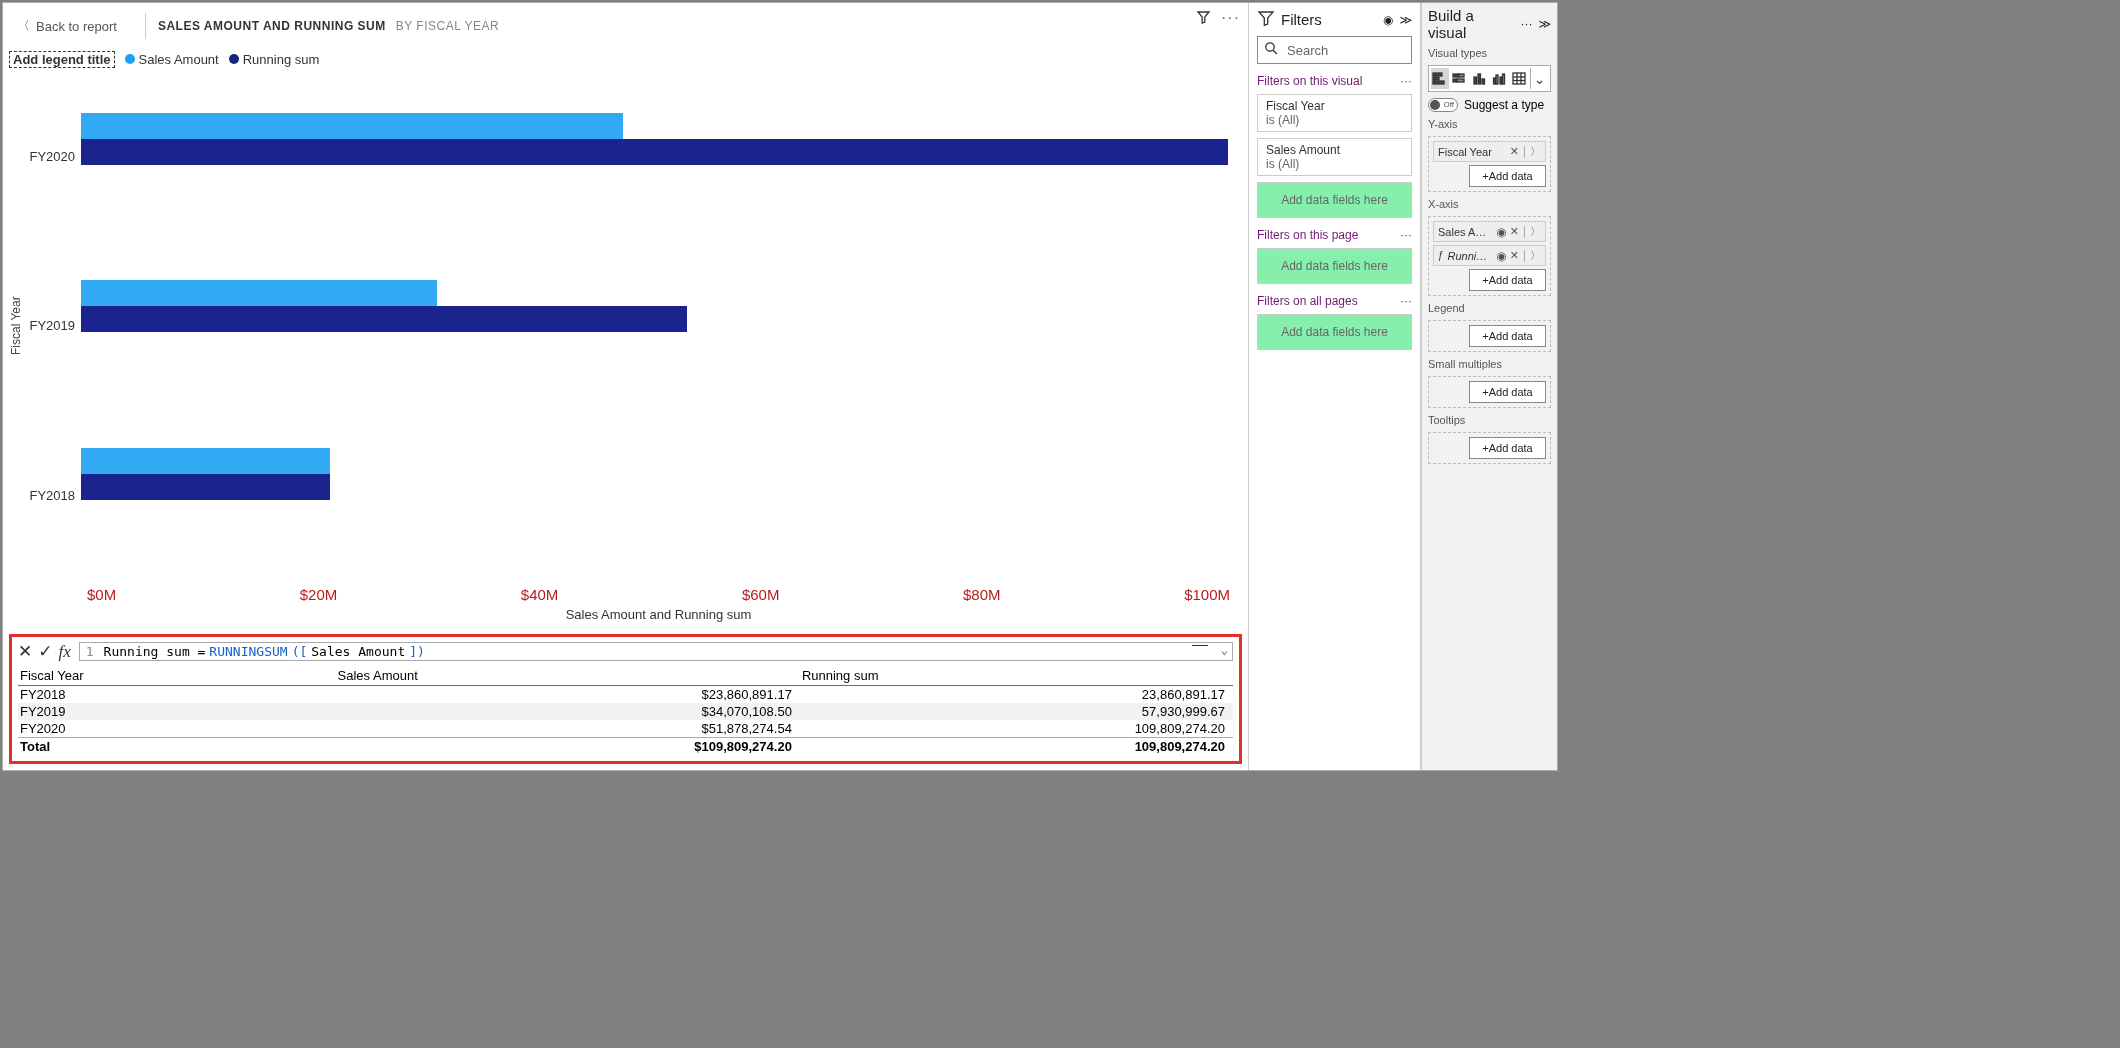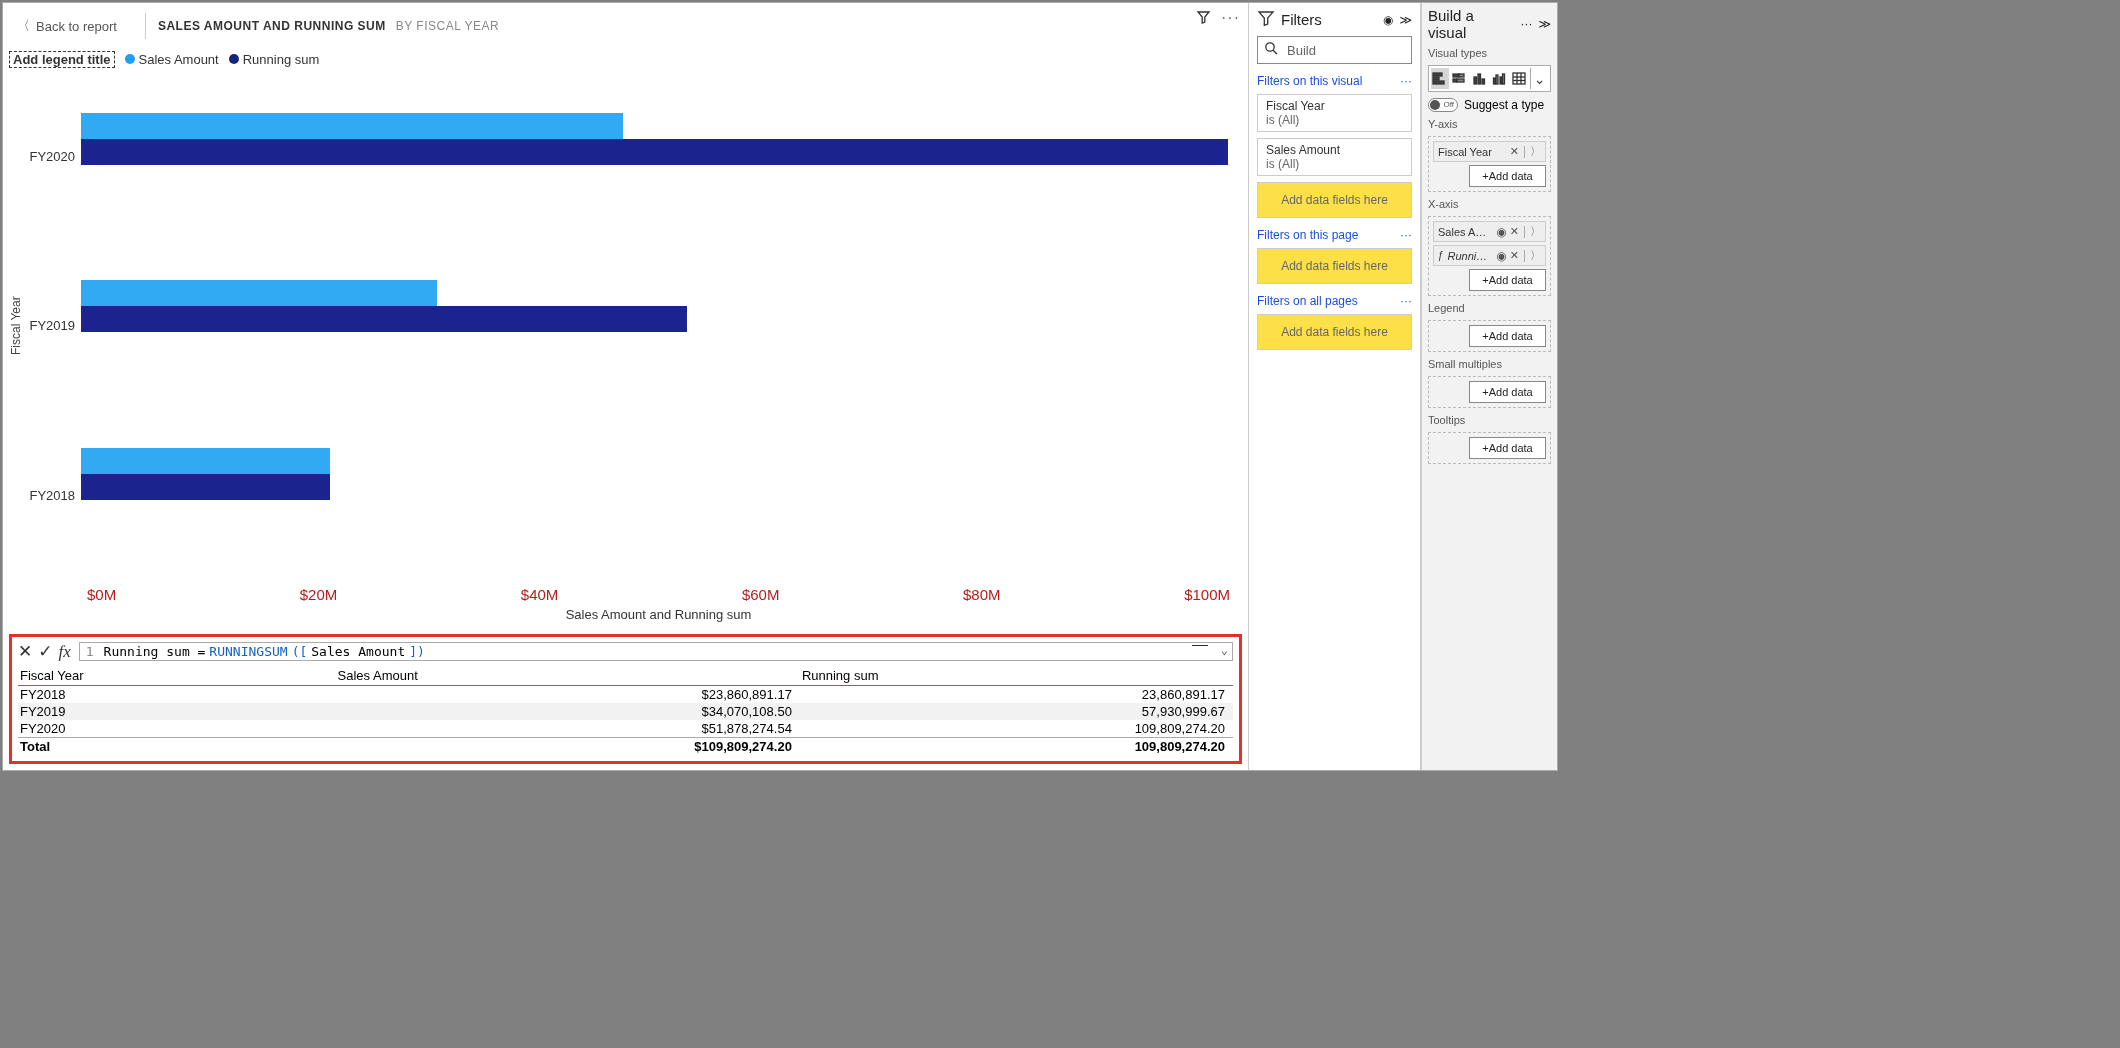--- a/index.html
+++ b/index.html
@@ -41,23 +41,23 @@
   table.data th { text-align:left; font-weight:400; padding:2px 8px 2px 2px; border-bottom:1px solid #4571b8;}
   table.data td { padding:1px 8px 1px 2px; text-align:right;}
   table.data td:first-child { text-align:left;}
   table.data tr.alt td { background:#f2f2f2;}
   table.data tr.total td { font-weight:700; border-top:1px solid #aaa;}
   
   .filters-pane { width:172px; border-right:1px solid #ccc; background:#fff; display:flex; flex-direction:column; font-size:13px; padding:6px 8px 8px 8px; gap:6px;}
   .pane-header { display:flex; align-items:center; gap:6px; font-weight:400; color:#222; }
   .pane-title-text{ font-size:15px; flex:1;}
   .search-box { border:1px solid #888; display:flex; align-items:center; padding:4px 6px; gap:8px; color:#555;}
-  .filter-section-title { font-size:12px; color:#1d4ed8; display:flex; justify-content:space-between; align-items:center; margin-top:4px;}
+  .filter-section-title { font-size:12px; color:#701a75; display:flex; justify-content:space-between; align-items:center; margin-top:4px;}
   .filter-card { border:1px solid #ccc; padding:4px 8px; font-size:12px; color:#333;}
-  .filter-drop { border:1px solid #ccc; padding:10px 8px; font-size:12px; color:#666; text-align:center; background:#fde047;}
+  .filter-drop { border:1px solid #ccc; padding:10px 8px; font-size:12px; color:#666; text-align:center; background:#86efac;}
   
   .build-pane { width:136px; background:#f2f2f2; padding:4px 6px 8px 6px; font-size:12px; display:flex; flex-direction:column; gap:6px; border-left:1px solid #ccc;}
   .build-header { display:flex; align-items:center; gap:6px; color:#222;}
   .build-header .t { font-size:15px; flex:1;}
   .subtle-label { font-size:11px; color:#555;}
   .vis-types { display:flex; gap:2px; border:1px solid #aaa; background:#fff; padding:2px;}
   .vt { width:21px; height:21px; display:flex; align-items:center; justify-content:center; color:#444; font-size:14px;}
   .vt.sel { background:#d6d6d6;}
   .vt.exp { border-left:1px solid #aaa;}
   .suggest-row { display:flex; gap:6px;}
@@ -197,21 +197,21 @@
           </svg></span>
       <span class="pane-title-text">Filters</span>
       <span class="eye">◉</span>
       <span class="chevron">≫</span>
     </div>
     <div class="search-box">
       <span><svg class="icon">
             <circle cx="6" cy="6" r="4.2"></circle>
             <line x1="9.2" y1="9.2" x2="13" y2="13"></line>
           </svg></span>
-      <span style="color:#666;">Build</span>
+      <span style="color:#666;">Search</span>
     </div>
     <div class="filter-section-title">
       <span>Filters on this visual</span>
       <span>···</span>
     </div>
     <div class="filter-card">
       <div>Fiscal Year</div>
       <div style="color:#666;">is (All)</div>
     </div>
     <div class="filter-card">

